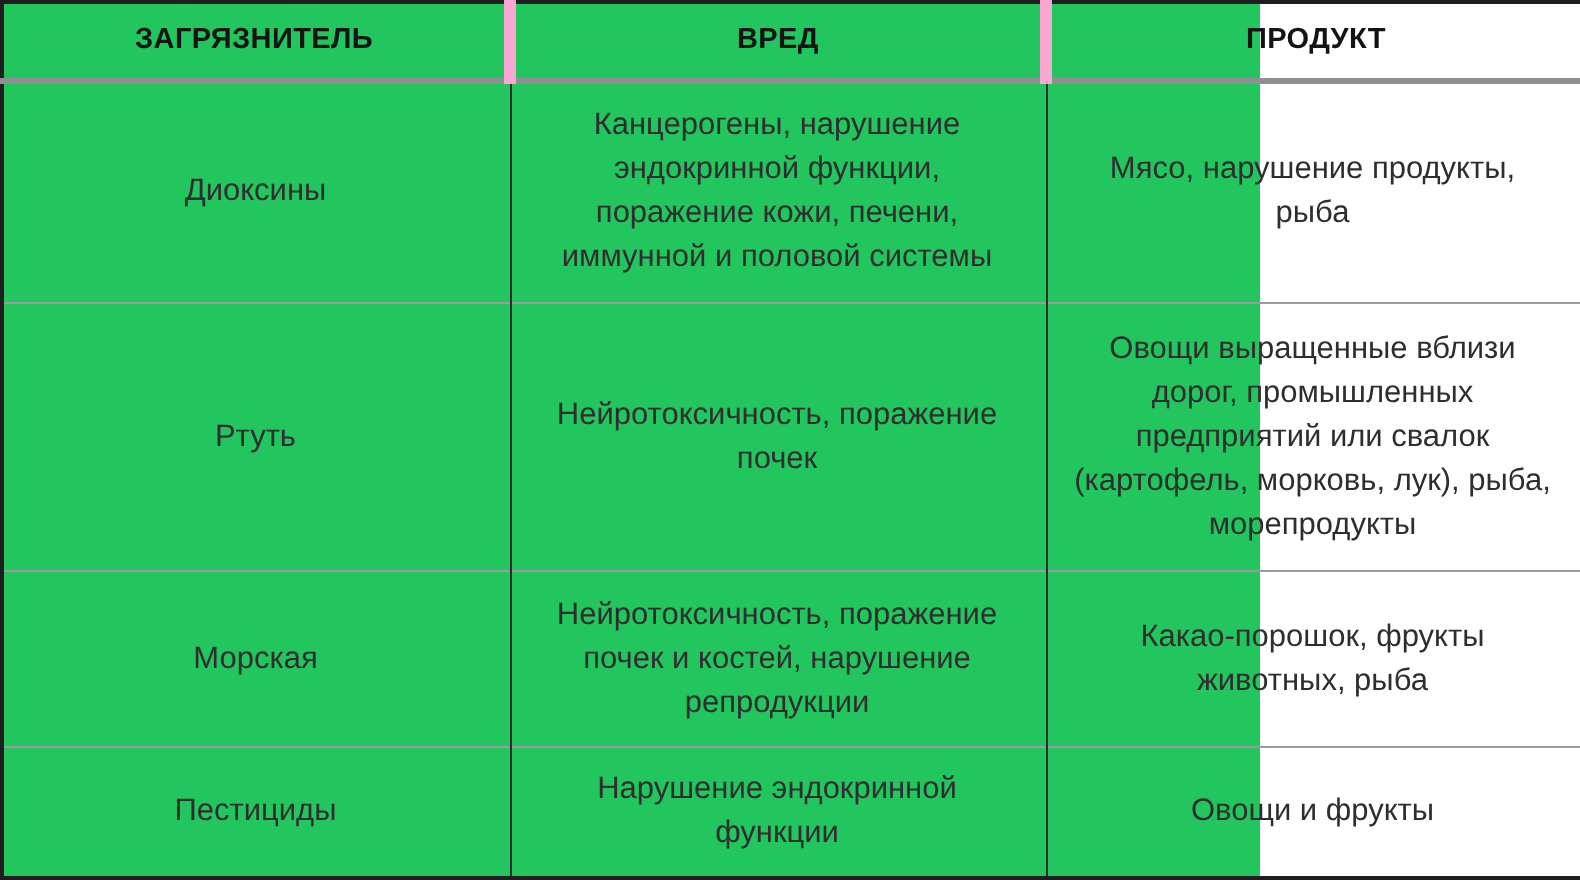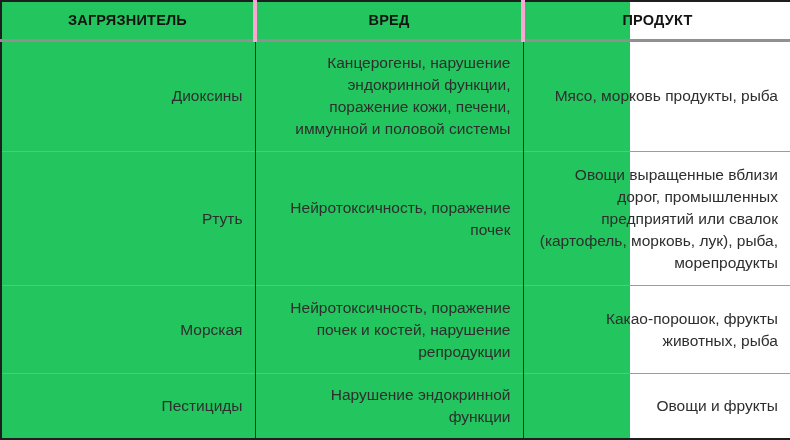--- a/index.html
+++ b/index.html
@@ -19,38 +19,38 @@
     height: 440px;
     border-collapse: collapse;
     table-layout: fixed;
     border: 2px solid #1e1e1e;
   }
   col.c1 { width: 254px; }
   col.c2 { width: 268px; }
   col.c3 { width: 268px; }
 
   table.contaminants th {
-    border-left: 4px solid #f9a8d4;
+    border-left: 6px solid #f9a8d4;
     border-bottom: 3px solid #909090;
     font-size: 14.5px;
     font-weight: bold;
     color: #141414;
     text-align: center;
     vertical-align: middle;
     padding: 9px 6px;
     letter-spacing: 0.2px;
   }
   table.contaminants td {
     border-left: 1px solid #2e2e2e;
     border-top: 1px solid #9c9c9c;
     font-size: 15.5px;
     line-height: 1.42;
     color: #2e2e2e;
     vertical-align: middle;
-    text-align: right;
+    text-align: center;
     padding: 8px 12px 8px 11px;
     overflow: hidden;
   }
   table.contaminants th:first-child,
   table.contaminants td:first-child { border-left: none; }
   table.contaminants tbody tr:first-child td { border-top: none; }
 
   tr.hr  { height: 39px; }
   tr.r0  { height: 92px; }
   tr.r1  { height: 58px; }
@@ -72,21 +72,21 @@
       <tr class="hr">
         <th>ЗАГРЯЗНИТЕЛЬ</th>
         <th>ВРЕД</th>
         <th>ПРОДУКТ</th>
       </tr>
     </thead>
     <tbody>
       <tr class="r0">
         <td>Диоксины</td>
         <td>Канцерогены, нарушение эндокринной функции, поражение кожи, печени, иммунной и половой системы</td>
-        <td>Мясо, морковь продукты, рыба</td>
+        <td>Мясо, нарушение продукты, рыба</td>
       </tr>
       <tr class="r2">
         <td>Ртуть</td>
         <td>Нейротоксичность, поражение почек</td>
         <td>Овощи выращенные вблизи дорог, промышленных предприятий или свалок (картофель, морковь, лук), рыба, морепродукты</td>
       </tr>
       <tr class="r3">
         <td>Морская</td>
         <td>Нейротоксичность, поражение почек и костей, нарушение репродукции</td>
         <td>Какао-порошок, фрукты животных, рыба</td>

